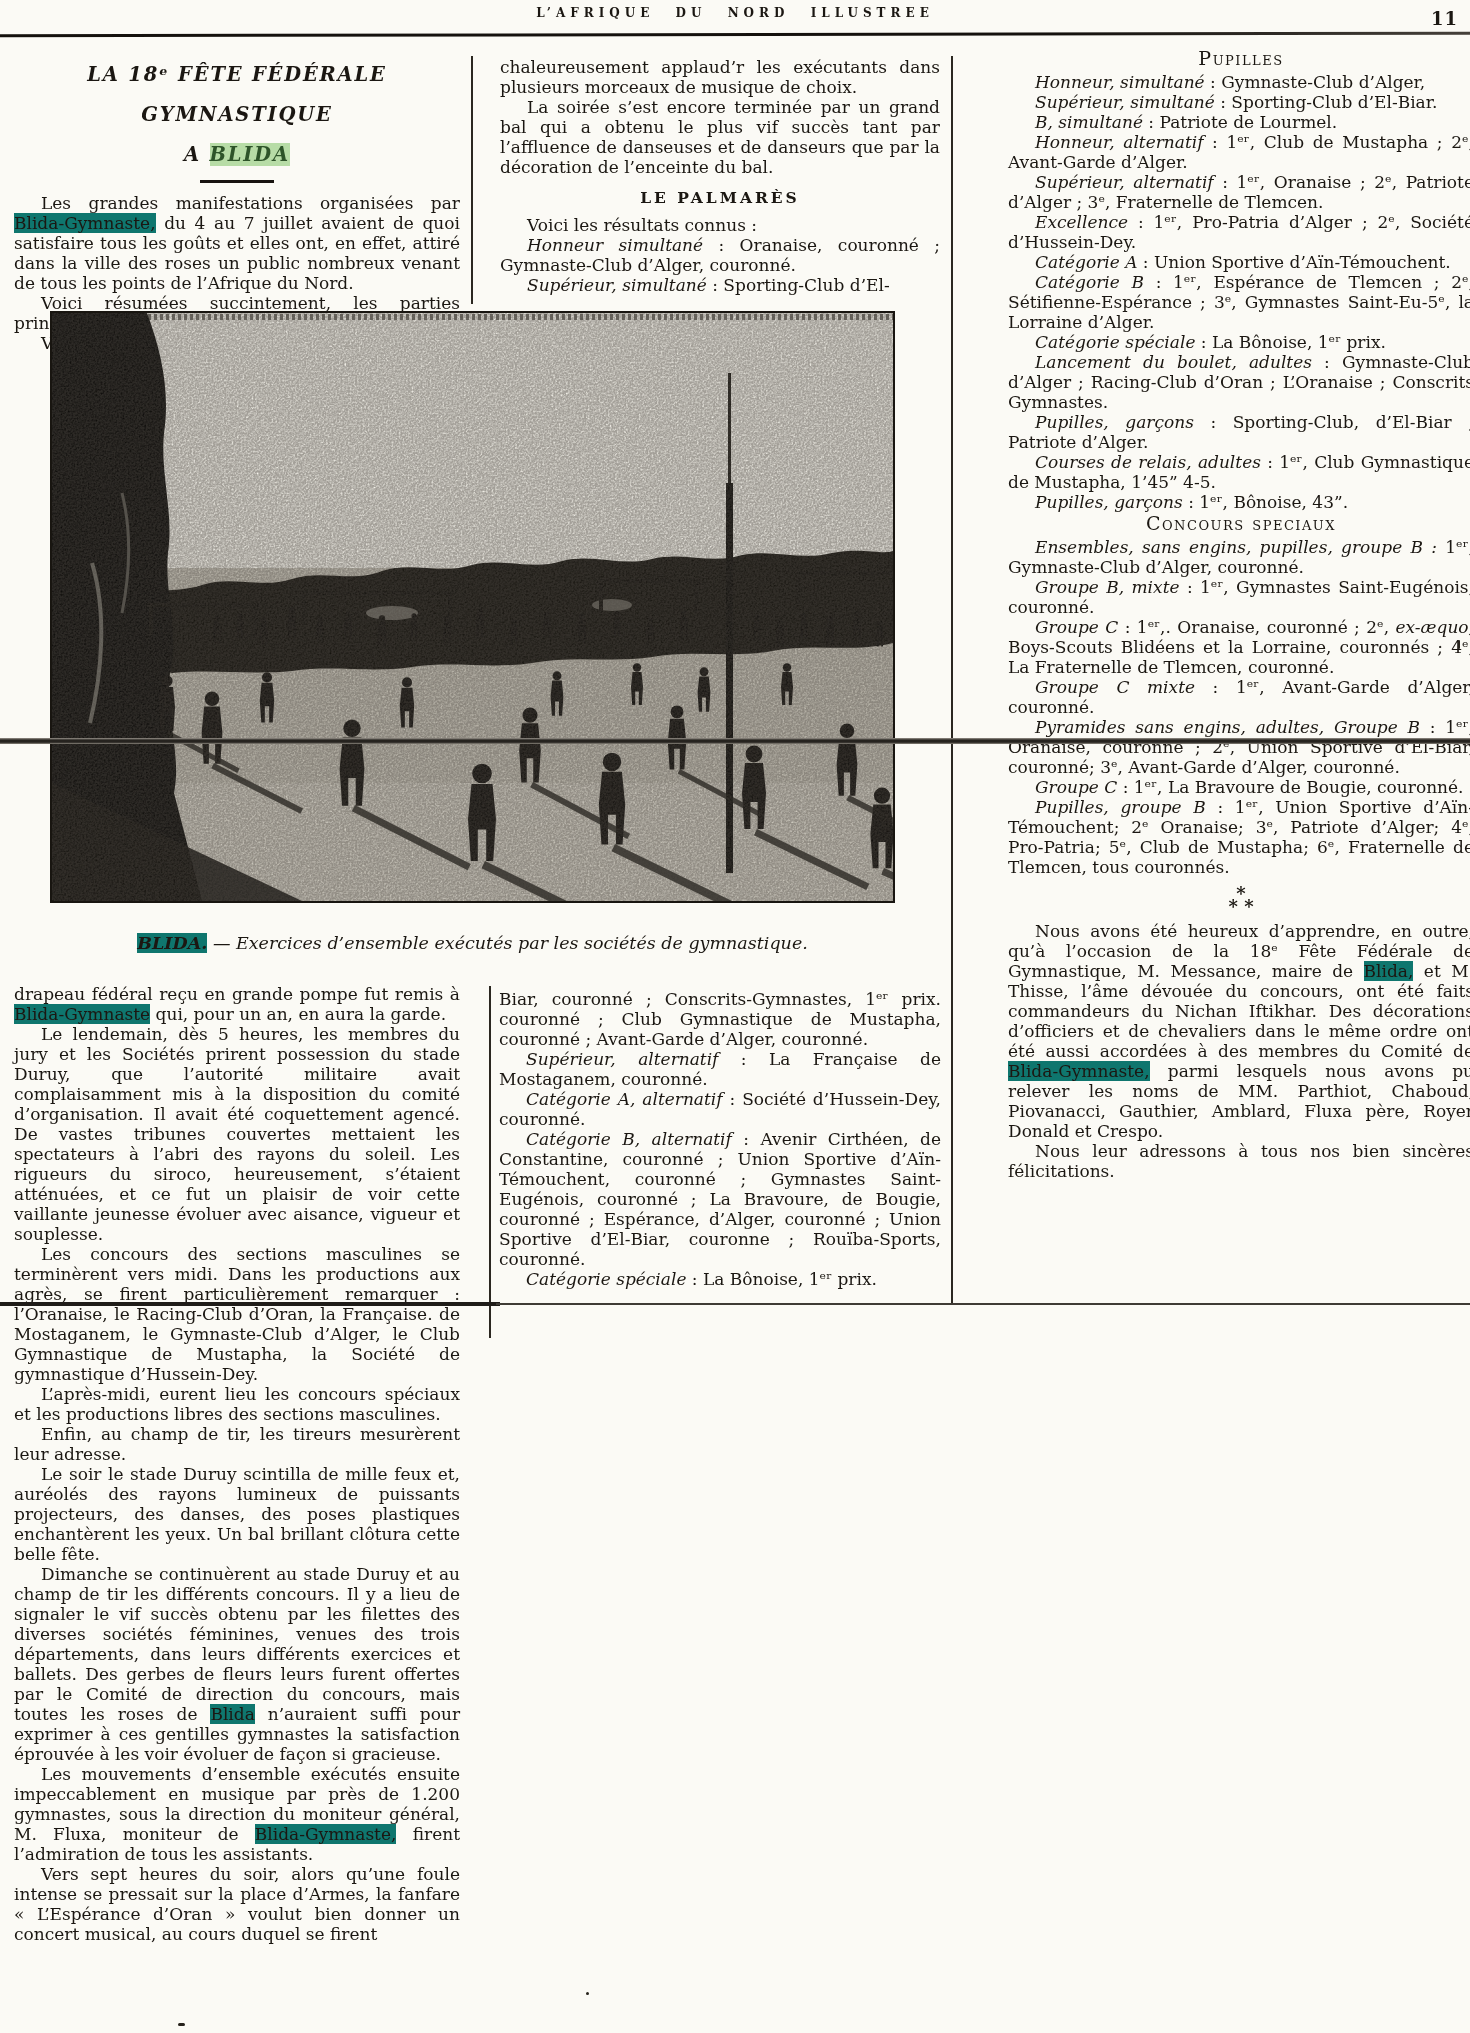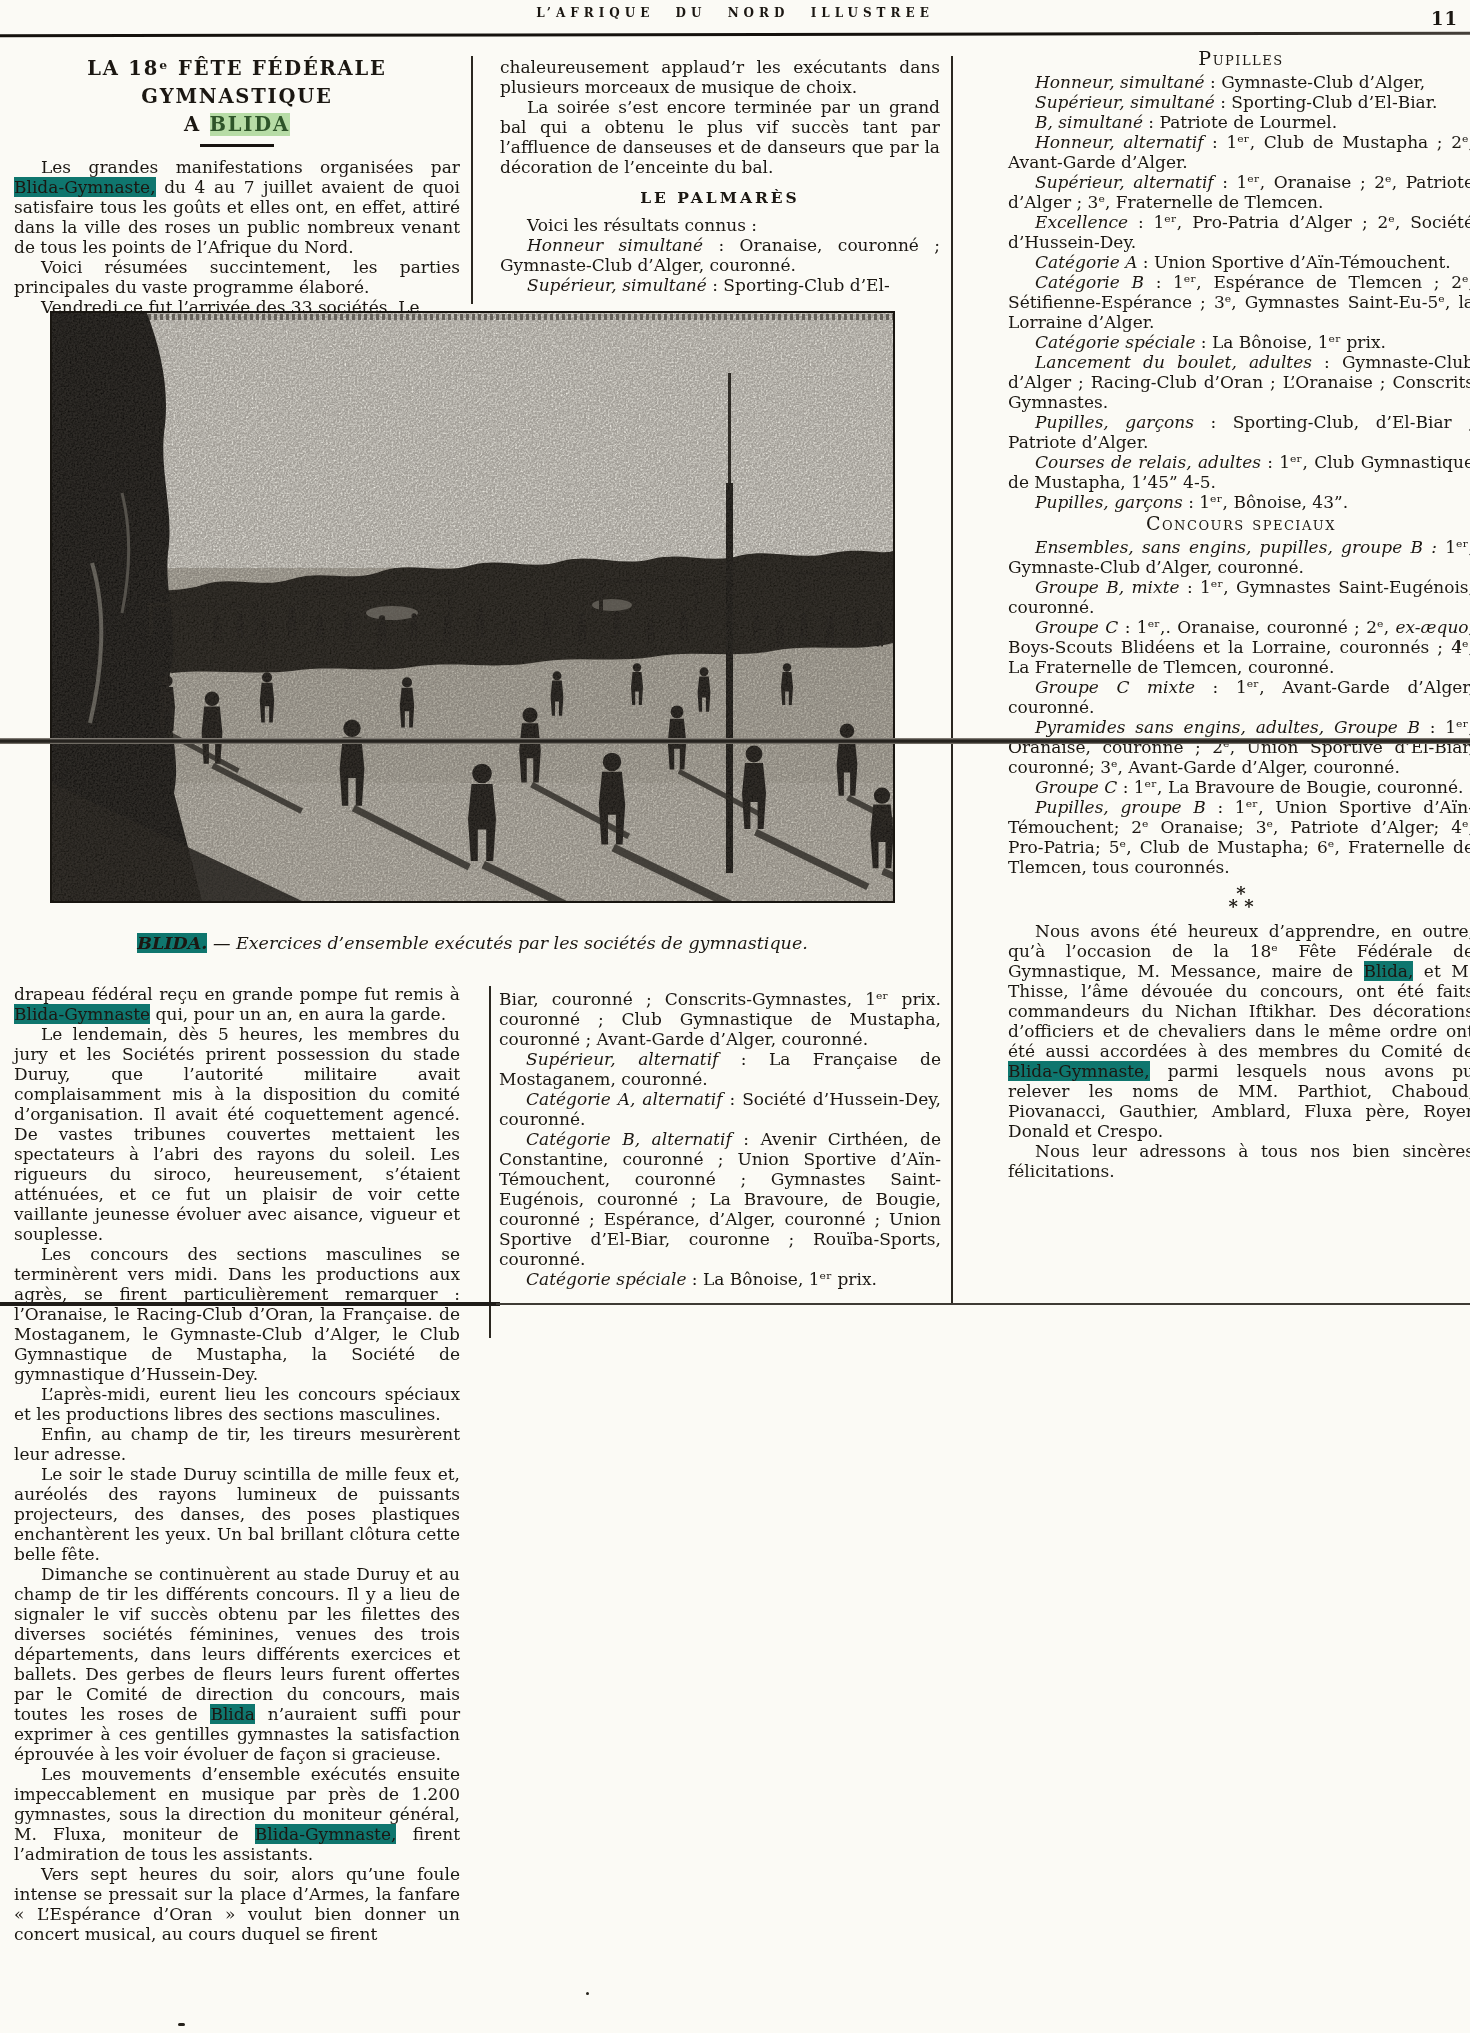--- a/index.html
+++ b/index.html
@@ -30,22 +30,22 @@
          letter-spacing:3px;text-indent:0;}
   .blk.hsc{margin:1px 0 4px;text-align:center;font-variant:small-caps;font-size:19px;
            letter-spacing:1.5px;text-indent:0;font-weight:normal;}
   .blk.sep{margin:10px 0 8px;text-align:center;white-space:pre-line;font-weight:bold;
            font-size:18px;line-height:13px;text-indent:0;}
   .hl-y{background:#0f766e;}
   .hl-g{background:#b7dca6;color:#2e5429;}
   .it{font-style:italic;}
   .b{font-weight:bold;}
   
-  .article-title{margin:0 0 10px;text-align:center;font-size:19.5px;line-height:28px;
-                 font-weight:bold;letter-spacing:1.8px;}
+  .article-title{margin:0 0 10px;text-align:center;font-size:19.5px;line-height:40px;
+                 font-weight:bold;letter-spacing:1.8px;font-style:italic;}
   .article-title .t1,.article-title .t2{display:block;}
   .title-rule{display:block;width:74px;height:3px;background:#17130f;margin:5px auto 0;}
   
   .photo{left:50px;top:311px;width:845px;height:592px;border:2px solid #181510;
          background:#eceadf;box-sizing:border-box;z-index:1;}
   .photo svg{display:block;}
   .caption{left:50px;top:933px;width:845px;text-align:center;font-size:17.5px;font-style:italic;}
   
   .seam1{left:0;top:738px;width:1470px;height:6px;z-index:6;
          background:linear-gradient(180deg,#9a958d,#26231f 35%,#26231f 70%,#8d887f);}

